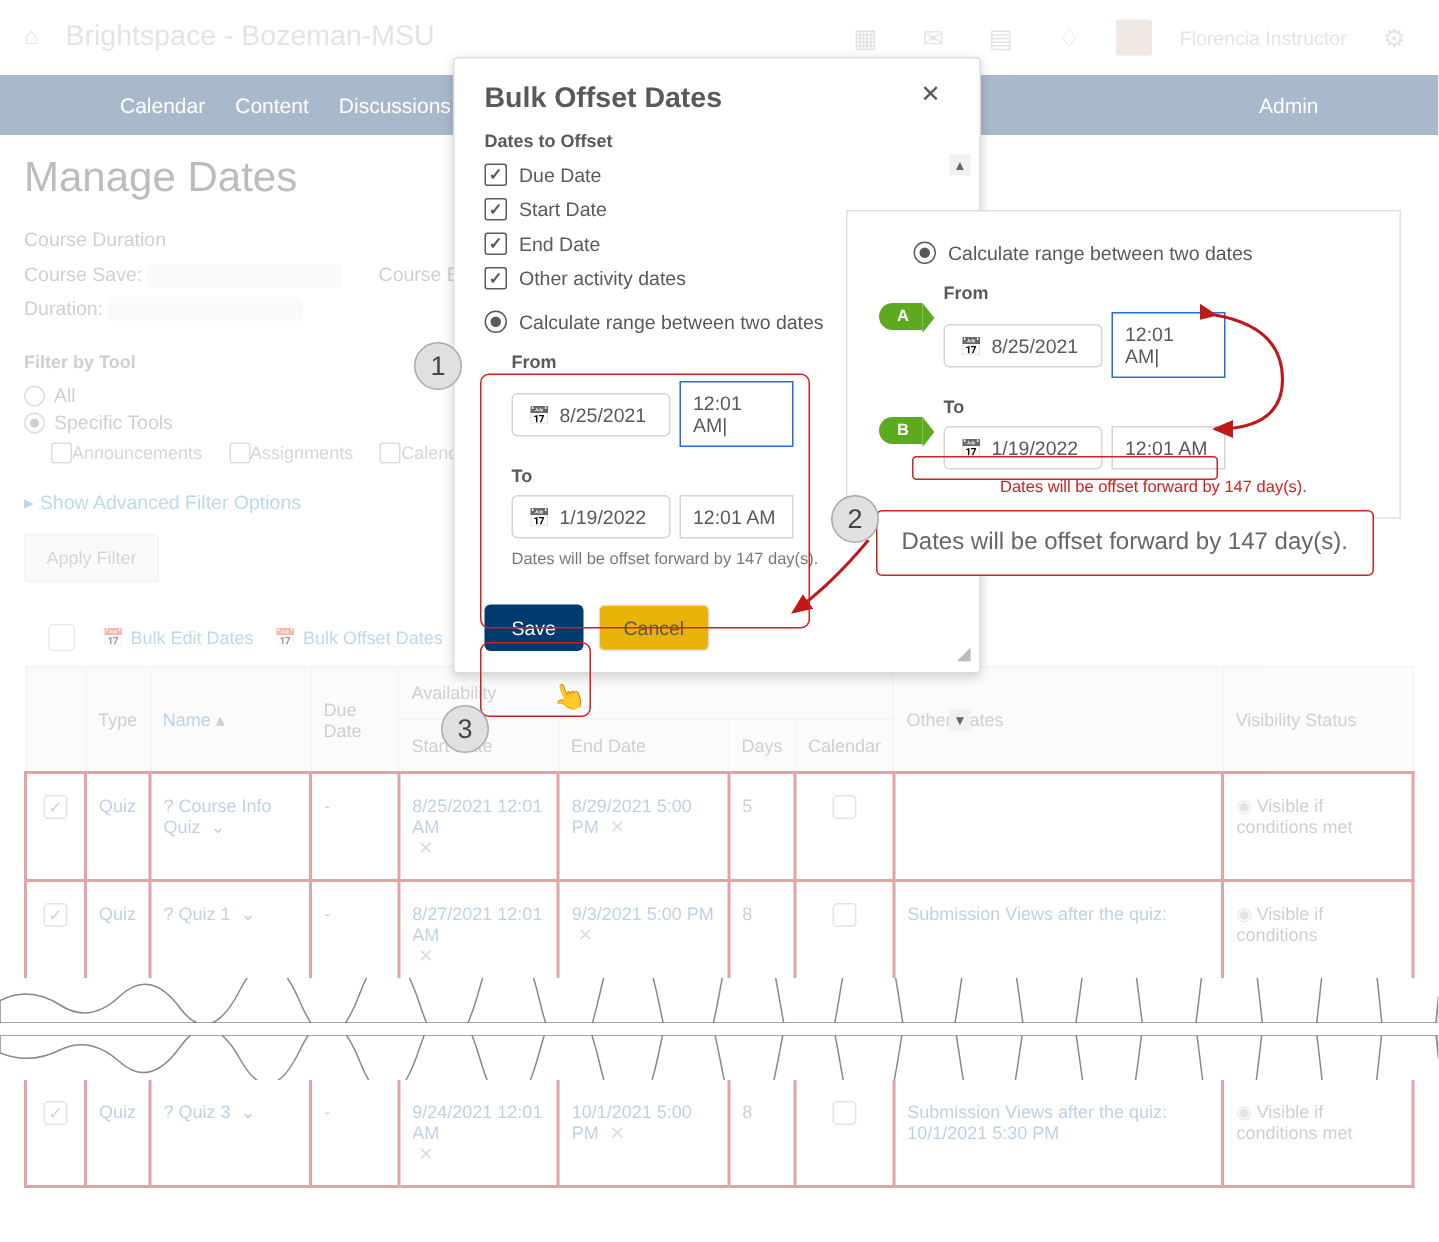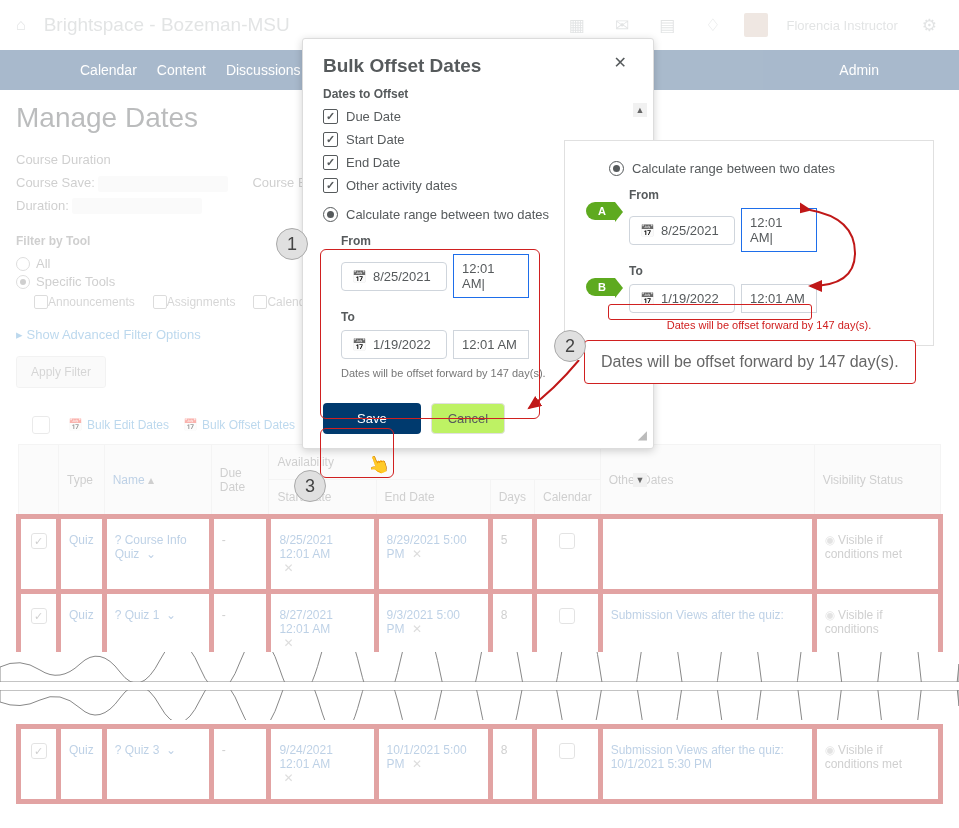--- a/index.html
+++ b/index.html
@@ -31,21 +31,21 @@
 .tool-checks .item { display:flex; align-items:center; gap:0; color:#999; font-size:12px; }
 .adv-filter { margin-top: 18px; color:#599fd4; font-size:13px; display:flex; align-items:center; gap:4px; }
 .apply-btn { margin-top:14px; padding: 8px 14px; background:#f5f5f5; border:1px solid #e0e0e0; border-radius:3px; color:#999; font-size:12px; display:inline-block; }
 
 .bulk-bar { display:flex; align-items:center; gap:14px; margin-top: 28px; margin-bottom: 10px; }
 .bulk-bar .sel-sq { width:18px; height:18px; border:1px solid #ccc; border-radius:3px; margin-left: 16px; margin-right: 4px; }
 .bulk-link { color:#599fd4; font-size:12px; display:flex; align-items:center; gap:4px; }
 
 table.grid { width: 100%; border-collapse: collapse; margin-top: 6px; }
 table.grid th { background:#f7f7f7; border:1px solid #e6e6e6; padding: 10px 8px; text-align:left; font-weight:400; font-size:12px; color:#888; vertical-align: middle; }
-table.grid td { border:5px solid #b91c1c; padding: 14px 8px; font-size:12px; color:#888; vertical-align: top; }
+table.grid td { border:2px solid #b91c1c; padding: 14px 8px; font-size:12px; color:#888; vertical-align: top; }
 .type-link, .cell-link, .name-link { color:#5d8dc1; }
 .check-tiny { width:16px; height:16px; border:1px solid #bbb; border-radius:3px; display:inline-flex; align-items:center; justify-content:center; }
 .check-tiny.checked::after { content:'✓'; font-size:11px; color:#888; }
 .cal-check { width:16px; height:16px; border:1px solid #bbb; border-radius:3px; display:inline-block; }
 .x-rem { color:#aaa; margin-left:4px; }
 .eye-ic { color:#bbb; font-size:12px; margin-right:3px; }
 .row-sep { height: 40px; }
 
 .torn { position:absolute; left:0; right:0; height: 30px; background: #fff; }
 .torn svg { width:100%; height:100%; }
@@ -63,22 +63,22 @@
 .opt-radio { display:flex; align-items:center; gap:8px; margin:6px 0; font-size:13px; color:#565a5c; }
 .radio-d { width:15px; height:15px; border:1.5px solid #565a5c; border-radius:50%; display:inline-flex; align-items:center; justify-content:center; }
 .radio-d.checked::after { content:''; width:7px; height:7px; background:#565a5c; border-radius:50%; }
 .field-label { font-size:12px; font-weight:600; color:#565a5c; margin: 12px 0 6px 18px; }
 .date-row { display:flex; gap:6px; margin-left:18px; align-items:center; }
 .date-input { border:1px solid #cfd5dc; border-radius:4px; padding: 6px 10px; display:flex; align-items:center; gap:6px; font-size:13px; color:#565a5c; width: 106px; }
 .time-input { border:1px solid #cfd5dc; border-radius:0; padding: 6px 8px; font-size:13px; color:#565a5c; width:76px; text-align:left; }
 .time-input.focused { border-color:#1e6eea; }
 .offset-hint { font-size:11px; color:#777; margin: 8px 0 0 18px; }
 .modal-footer { padding: 12px 20px 14px 20px; display:flex; gap:10px; align-items:center; }
-.btn-save { background:#003a6e; color:#fff; border:none; padding: 8px 34px; border-radius:4px; font-size:13px; cursor:pointer; }
-.btn-cancel { background:#bef264; color:#565a5c; border:1px solid #e0e0e0; padding: 7px 16px; border-radius:4px; font-size:13px; cursor:pointer; }
+.btn-save { background:#003a6e; color:#fff; border:none; padding: 8px 18px; border-radius:4px; font-size:13px; cursor:pointer; }
+.btn-cancel { background:#eab308; color:#565a5c; border:1px solid #e0e0e0; padding: 7px 16px; border-radius:4px; font-size:13px; cursor:pointer; }
 .resize-grip { position:absolute; bottom:6px; right:6px; color:#bbb; font-size:12px; }
 
 .step-circle { position:absolute; width:32px; height:32px; border-radius:50%; background:#e0e0e0; border:1px solid #aaa; display:flex; align-items:center; justify-content:center; font-size:18px; color:#444; z-index:20; }
 .red-box { position:absolute; border:1.5px solid #d02020; border-radius:6px; z-index:15; pointer-events:none; }
 .callout { position:absolute; background:#fff; border:1px solid #e0e0e0; z-index:12; padding: 14px; }
 .green-tag { position:absolute; background:#5eaa1f; color:#fff; font-size:11px; font-weight:bold; padding: 3px 9px 3px 12px; border-radius: 12px 0 0 12px; z-index:16; display:flex; align-items:center; }
 .green-tag::after { content:''; position:absolute; right:-8px; top:0; bottom:0; width:0; height:0; border-top:10px solid transparent; border-bottom:10px solid transparent; border-left:8px solid #5eaa1f; }
 .callout-msg { position:absolute; border:1px solid #d02020; border-radius:4px; background:#fff; padding: 12px 16px; font-size:16px; color:#666; z-index:14; filter: blur(0.3px); }
 .red-hint { font-size:11px; color:#d02020; text-align:center; margin-top:6px; }
 .cal-icon::before { content:'📅'; filter: grayscale(1); font-size:12px; }

